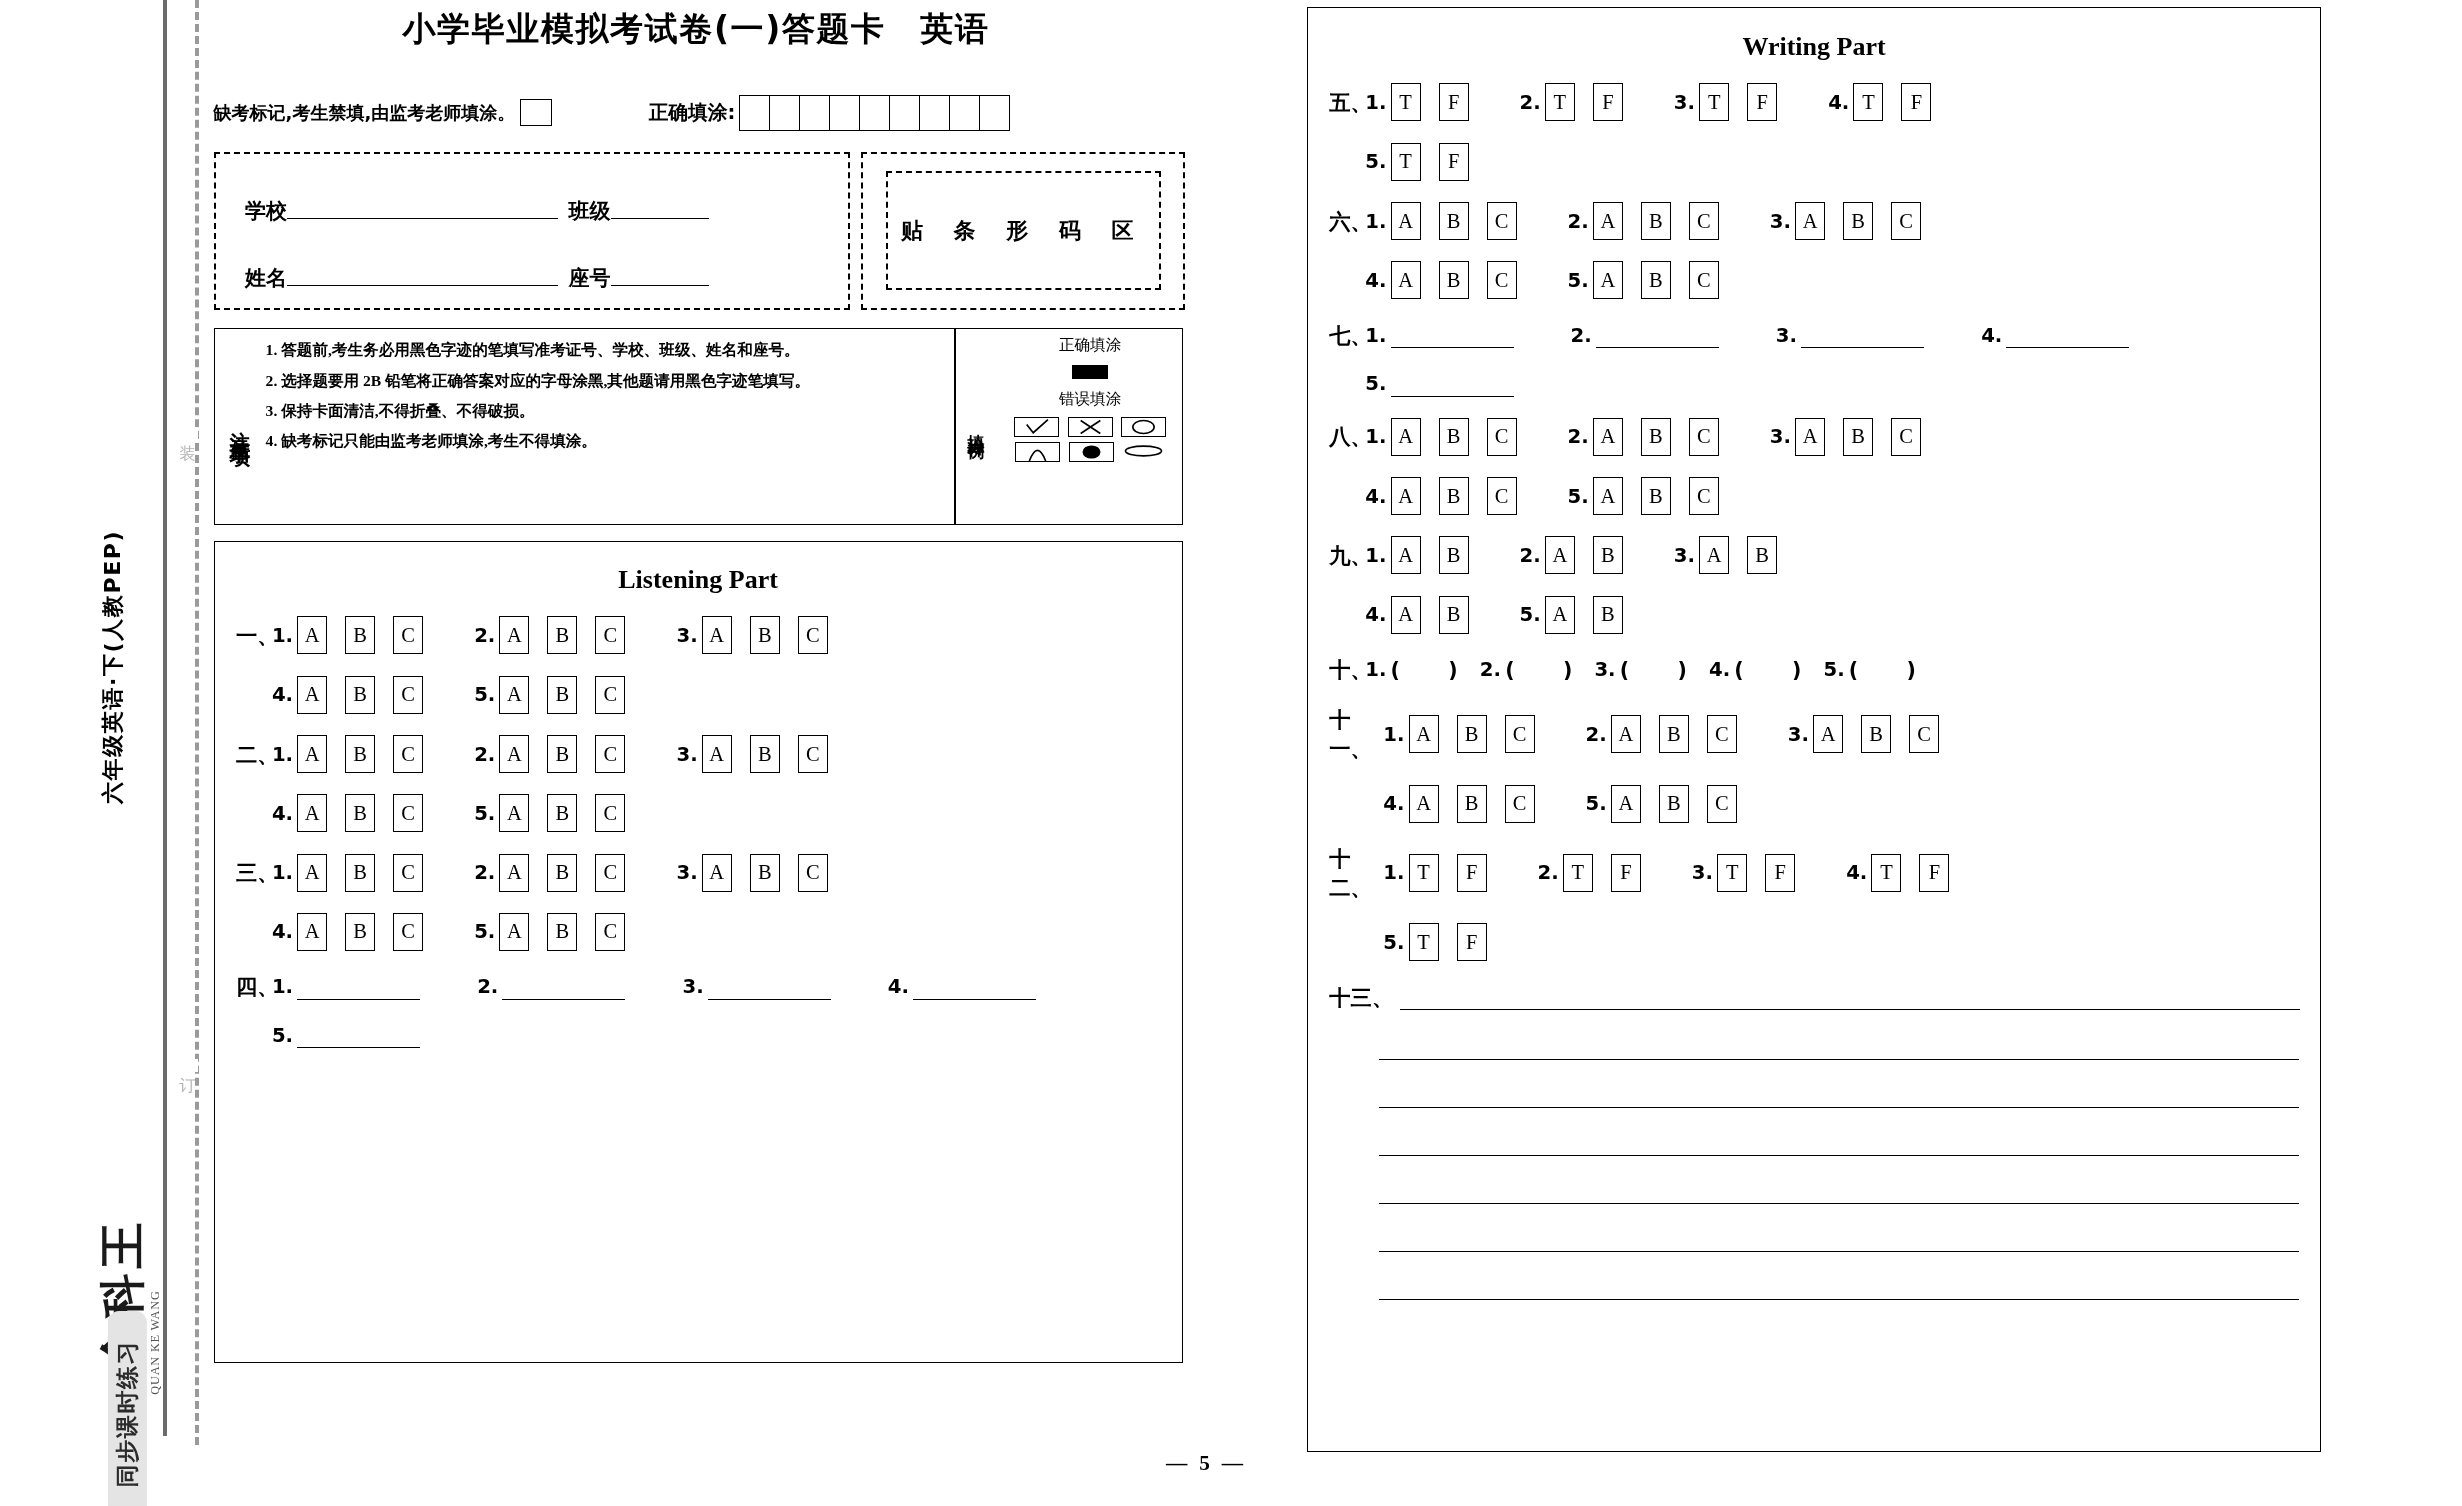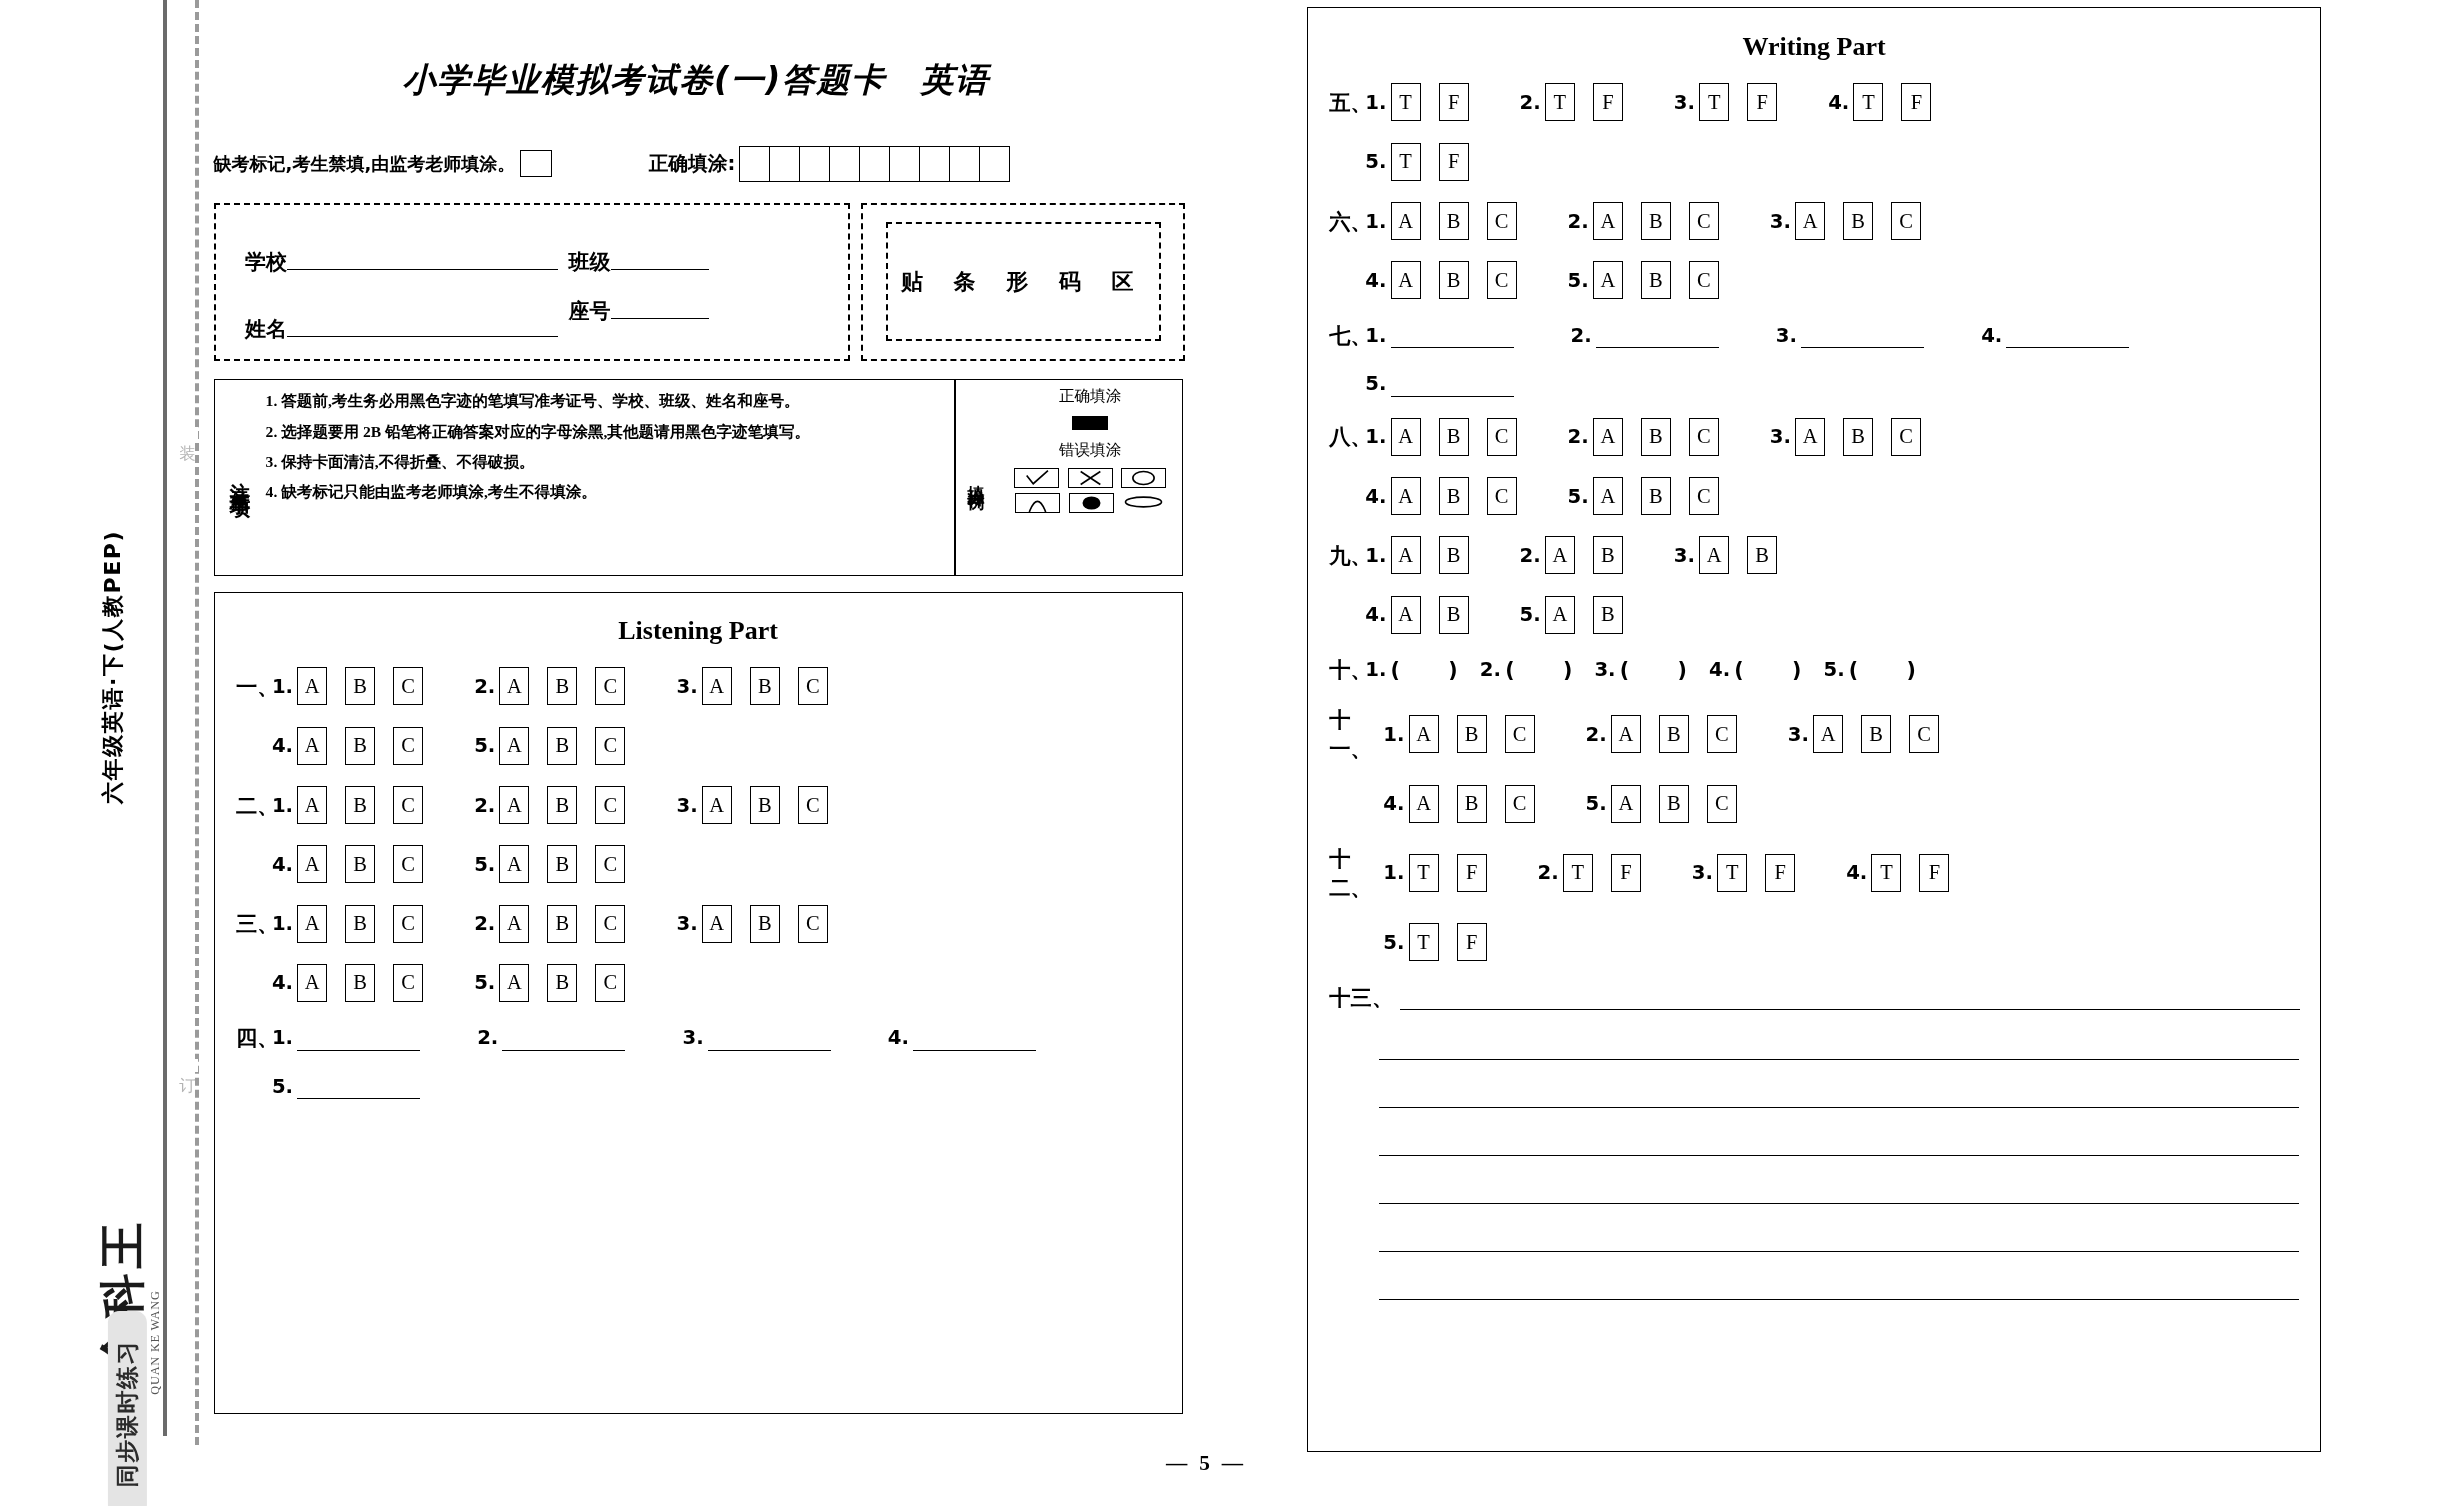--- a/index.html
+++ b/index.html
@@ -35,21 +35,21 @@
         transform:rotate(-90deg);transform-origin:50% 50%;
         font-family:"Liberation Serif",serif;font-size:12.3px;letter-spacing:0.8px;
         color:#555;text-align:center;white-space:nowrap;}
 
   
   .colL{position:absolute;left:207px;top:6.6px;width:978px;height:1454px;}
   .colR{position:absolute;left:1307px;top:6.6px;width:1014px;height:1445px;
         border:1.6px solid #000;box-sizing:border-box;}
 
   .title{text-align:center;font-size:33px;font-weight:700;letter-spacing:1.6px;
-         font-family:"DejaVu Sans","Liberation Sans",sans-serif;margin-top:51px;font-style:italic;}
+         font-family:"DejaVu Sans","Liberation Sans",sans-serif;}
 
   
   .row-absent{display:flex;align-items:center;margin-top:43px;padding-left:6.6px;}
   .absent-txt{font-size:18px;font-family:"DejaVu Sans","Liberation Sans",sans-serif;
               font-weight:700;letter-spacing:0px;}
   .absent-box{width:29.5px;height:24.6px;border:1.6px solid #000;margin-left:4.9px;}
   .exnum-lab{font-size:19.7px;font-weight:700;margin-left:97px;
              font-family:"DejaVu Sans","Liberation Sans",sans-serif;}
   .exnum-grid{display:flex;margin-left:3.3px;}
   .exnum-grid i{display:block;width:29px;height:34px;border:1.2px solid #000;
@@ -159,21 +159,21 @@
             <u style="width:271px"></u>
         </div>
         <div class="fl" style="left:353px;top:43px">
           <span>班级</span>
             <u style="width:98px"></u>
         </div>
         <div class="fl" style="left:29.5px;top:110px">
           <span>姓名</span>
             <u style="width:271px"></u>
         </div>
-        <div class="fl" style="left:353px;top:92px">
+        <div class="fl" style="left:353px;top:110px">
           <span>座号</span>
             <u style="width:98px"></u>
         </div>
       </div>
       <div class="barbox">
         <div class="barinner">贴 条 形 码 区</div>
       </div>
     </div>
 
     <div class="notice">

